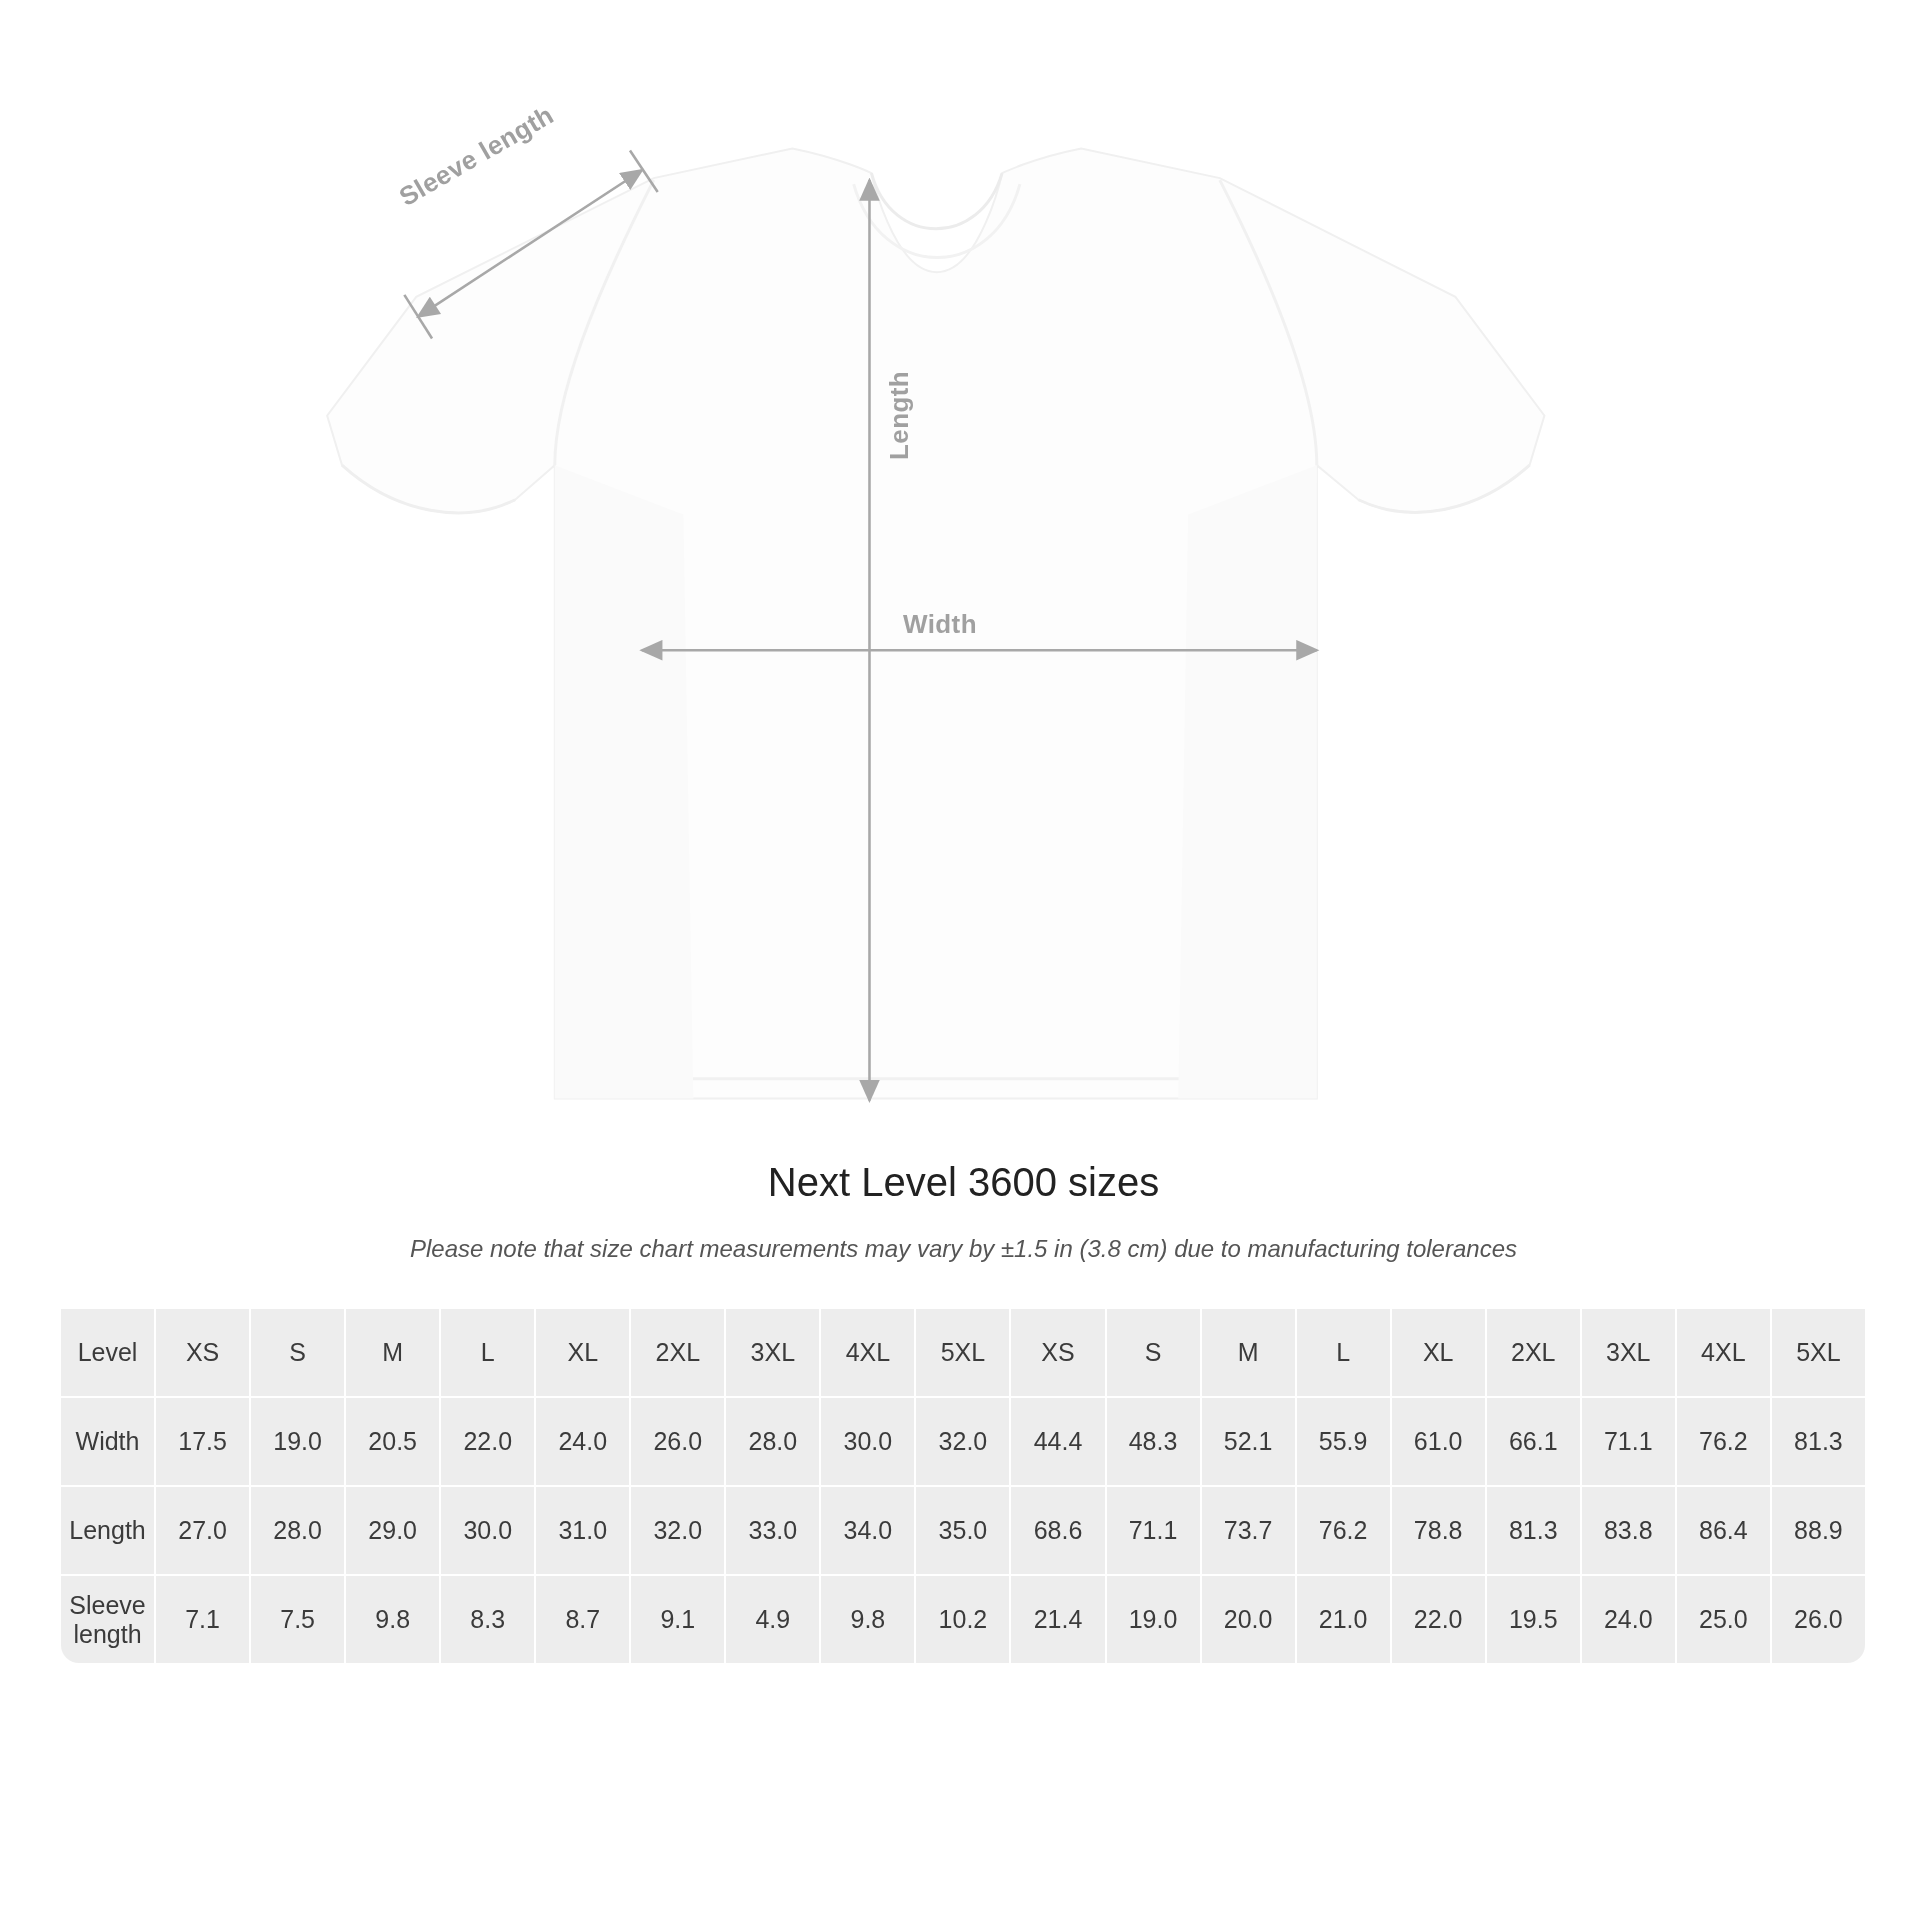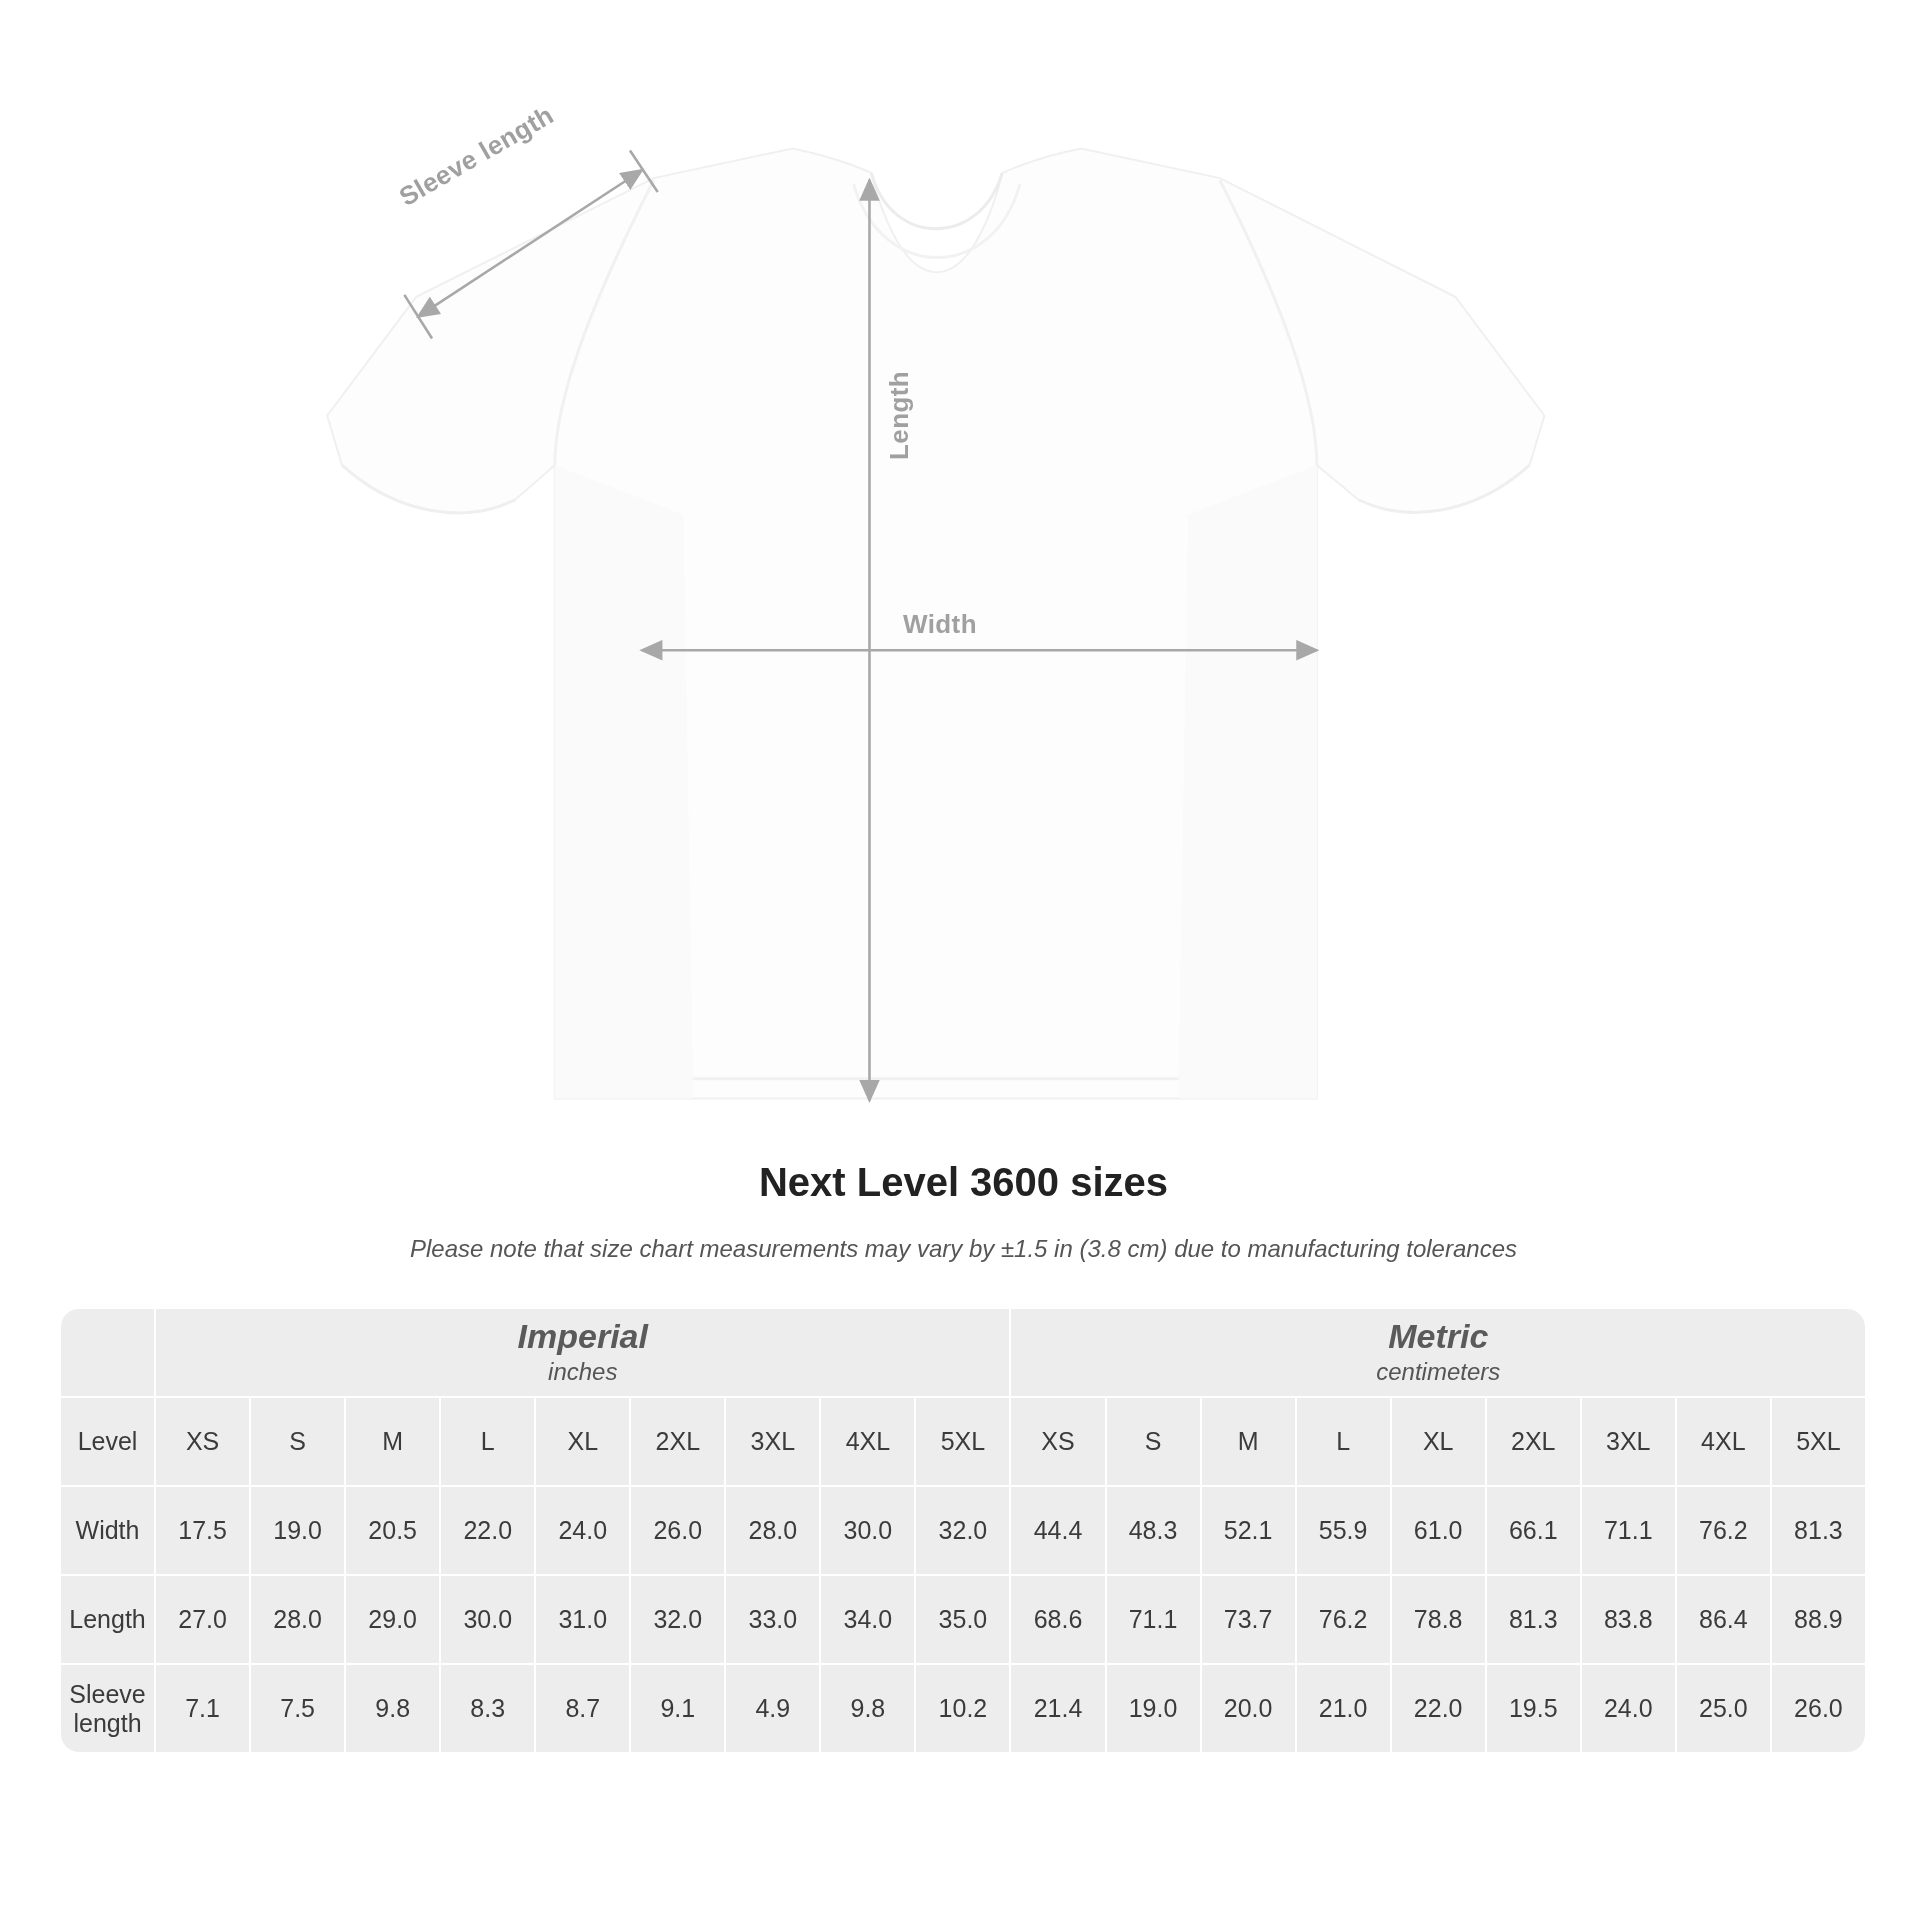--- a/index.html
+++ b/index.html
@@ -51,21 +51,21 @@
   }
   .dim-label.width {
     left: 903px;
     top: 609px;
   }
 
   
   .chart-title {
     text-align: center;
     font-size: 40px;
-    font-weight: bold;
+    font-weight: normal;
     color: #222222;
     margin: 0;
     padding-top: 12px;
   }
   .chart-note {
     text-align: center;
     font-size: 24px;
     font-style: italic;
     color: #555555;
     margin: 8px;
@@ -200,31 +200,20 @@
   <div class="dim-label length">Length</div>
   <div class="dim-label width">Width</div>
 </div>
 
 <h1 class="chart-title">Next Level 3600 sizes</h1>
 <p class="chart-note">Please note that size chart measurements may vary by ±1.5 in (3.8 cm) due to manufacturing tolerances</p>
 
 <div class="table-wrap">
   <table class="size-table">
     <tbody>
-      <tr class="unit-row">
-        <td class="corner-cell"></td>
-        <td class="unit-head" colspan="9">
-          <div class="unit-name">Imperial</div>
-          <div class="unit-sub">inches</div>
-        </td>
-        <td class="unit-head" colspan="9">
-          <div class="unit-name">Metric</div>
-          <div class="unit-sub">centimeters</div>
-        </td>
-      </tr>
 
       <tr>
         <td class="row-head">Level</td>
         <td class="col-head">XS</td>
         <td class="col-head">S</td>
         <td class="col-head">M</td>
         <td class="col-head">L</td>
         <td class="col-head">XL</td>
         <td class="col-head">2XL</td>
         <td class="col-head">3XL</td>

